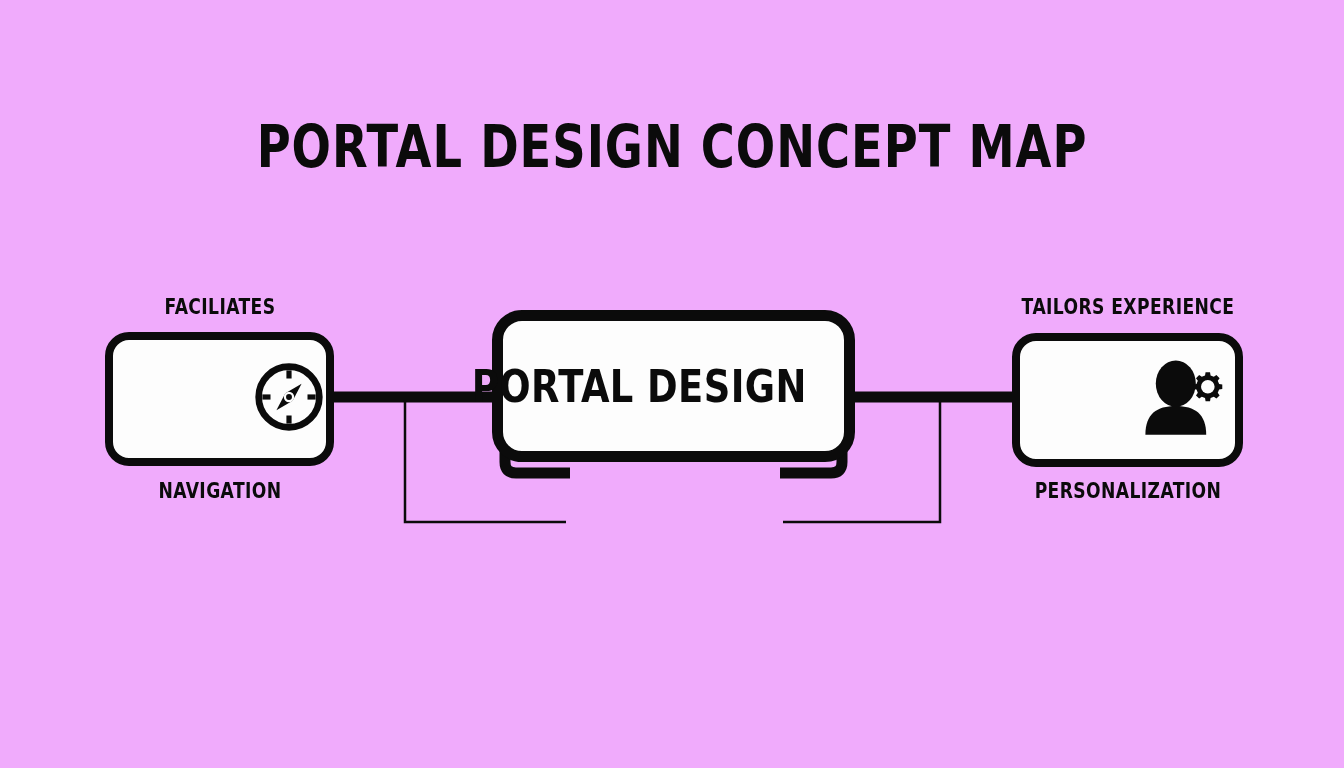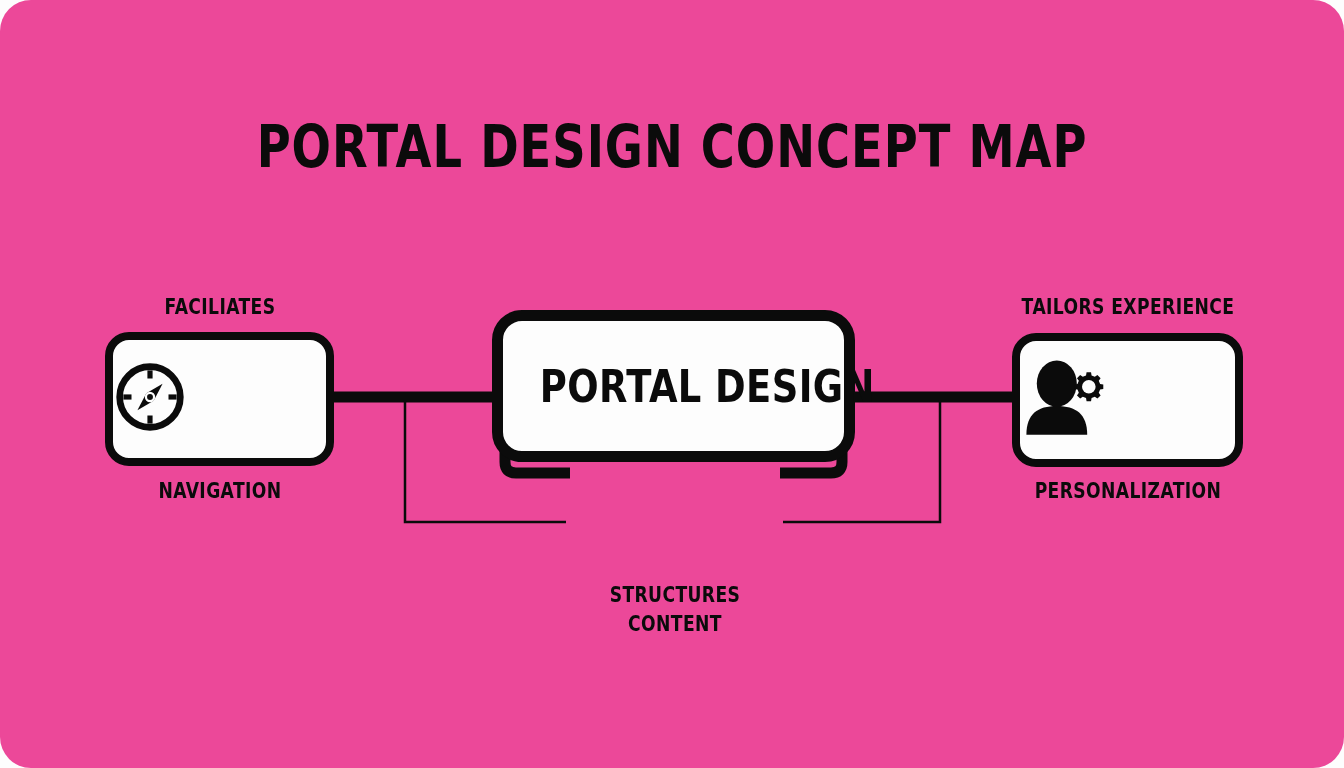--- a/index.html
+++ b/index.html
@@ -13,22 +13,21 @@
     font-family: "Liberation Sans", sans-serif;
     overflow: hidden;
     position: relative;
   }
   #stage {
     position: absolute;
     left: 0;
     top: 0;
     width: 1344px;
     height: 768px;
-    background: #ec4899;
-    border-radius: 31px;
+    background: #f0abfc;
   }
 
   
   .title {
     position: absolute;
     left: 0;
     top: 117px;
     width: 1344px;
     text-align: center;
     font-family: "DejaVu Sans", "Liberation Sans", sans-serif;
@@ -109,21 +108,21 @@
     height: 118px;
     z-index: 5;
   }
 
   
   .card-inner {
     width: 100%;
     height: 100%;
     display: flex;
     flex-direction: column;
-    align-items: flex-start;
+    align-items: flex-end;
     justify-content: center;
   }
   .center-label {
     font-family: "DejaVu Sans", "Liberation Sans", sans-serif;
     font-weight: bold;
     font-size: 45px;
     color: #0b0b0b;
     transform: scaleX(0.82);
     white-space: nowrap;
     letter-spacing: 0.5px;
@@ -226,18 +225,14 @@
             <circle cx="0" cy="2" r="8.5" fill="#fdfdfd"></circle>
           </g>
         </svg>
       </span>
     </div>
   </div>
 
   <div class="cap lbl-below" id="label-personalization">PERSONALIZATION</div>
 
 
-  <div class="lbl-below" id="label-structures">
-    <span class="cap">STRUCTURES</span>
-    <span class="cap">CONTENT</span>
-  </div>
 
 </div>
 
 </body></html>

